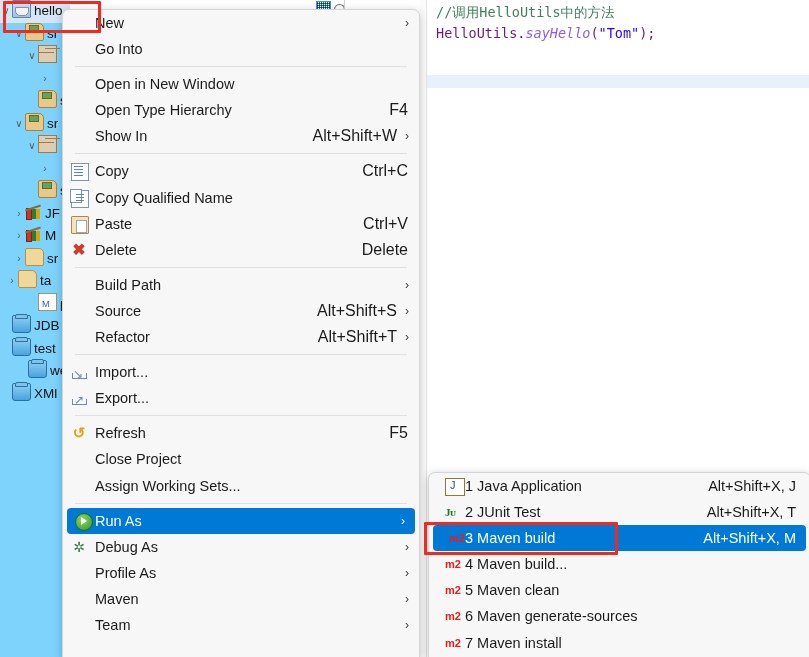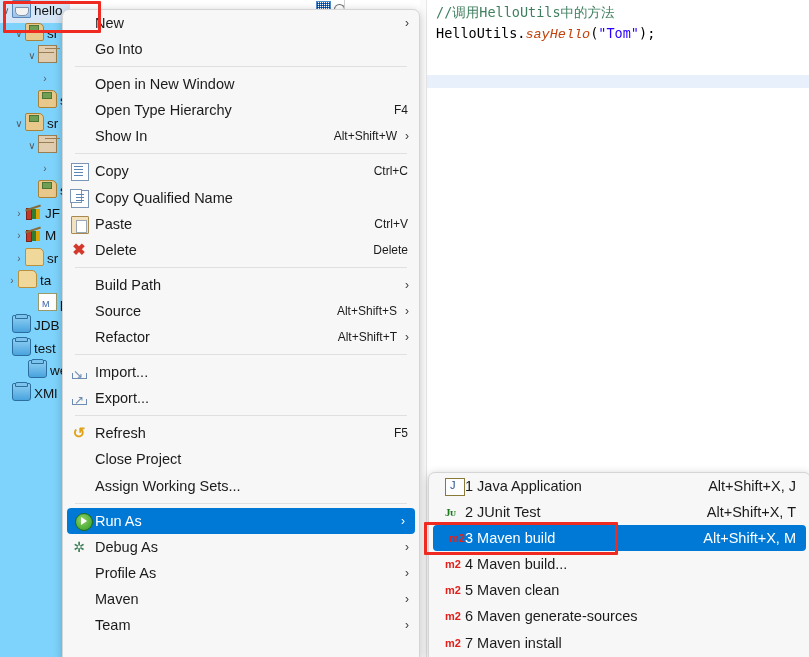--- a/index.html
+++ b/index.html
@@ -47,22 +47,22 @@
   
   #editor{
     position:absolute;left:420px;top:0;width:389px;height:657px;background:#ffffff;
   }
   #editor .gutter{position:absolute;left:0;top:0;width:6px;height:657px;background:#fbfbfb;border-right:1px solid #e6e6e6;}
   #code{
     position:absolute;left:16px;top:2px;right:0;
     font-family:"DejaVu Sans Mono", monospace;font-size:13.5px;line-height:21px;white-space:pre;
   }
   .cm-comment{color:#3f7f5f;}
-  .cm-plain{color:#000000;}
-  .cm-method{color:#c2410c;font-style:italic;font-family:Liberation Mono, monospace;}
+  .cm-plain{color:#701a75;}
+  .cm-method{color:#8b5cf6;font-style:italic;}
   .cm-string{color:#2a00ff;}
   #hiline{position:absolute;left:7px;right:0;top:75px;height:13px;background:#e8f0fb;}
 
   
   #tb-frag{position:absolute;left:316px;top:0px;width:24px;height:14px;}
   #tb-frag .sq{position:absolute;left:0;top:1px;width:13px;height:12px;
     background:
       repeating-linear-gradient(0deg,#1d6fc0 0 1px,#ffffff 1px 2px),
       repeating-linear-gradient(90deg,#1d6fc0 0 1px,#ffffff 1px 2px);
     background-blend-mode:multiply;border:1px solid #4e8bc6;}
@@ -72,21 +72,21 @@
   
   #ctxmenu{
     position:absolute;left:62px;top:9px;width:356px;height:648px;
     background:#f7f7f7;border:1px solid #d5d5d5;border-radius:7px 7px 0 0;
     box-shadow:0 2px 10px rgba(0,0,0,.22);overflow:hidden;
   }
   .mi{
     position:relative;height:26.1px;line-height:26.1px;
     padding:0 2px 0 32px;white-space:nowrap;font-size:14.5px;color:#1b1b1b;
   }
-  .mi .accel{position:absolute;right:22px;top:0;color:#1b1b1b;font-size:12px;}
+  .mi .accel{position:absolute;right:22px;top:0;color:#1b1b1b;font-size:16px;}
   .mi .accel.noarrow{right:11px;}
   .mi .arrow{position:absolute;right:10px;top:0;color:#3a3a3a;font-size:12px;}
   .mi .micon{position:absolute;left:8px;top:5px;width:16px;height:16px;}
   .mi.hl{background:#0079d6;color:#ffffff;margin:0 4px;border-radius:4px;padding-left:28px;}
   .mi.hl .accel,.mi.hl .arrow{color:#ffffff;}
   .msep{height:1px;background:#e0e0e0;margin:4px 12px;}
 
   
   .i-copy{background:#ffffff;border:1px solid #7a95b5;}
   .i-copy:after{content:"";position:absolute;left:2px;top:2px;width:9px;height:1px;background:#5b85b5;box-shadow:0 3px 0 #5b85b5,0 6px 0 #5b85b5,0 9px 0 #5b85b5;}

